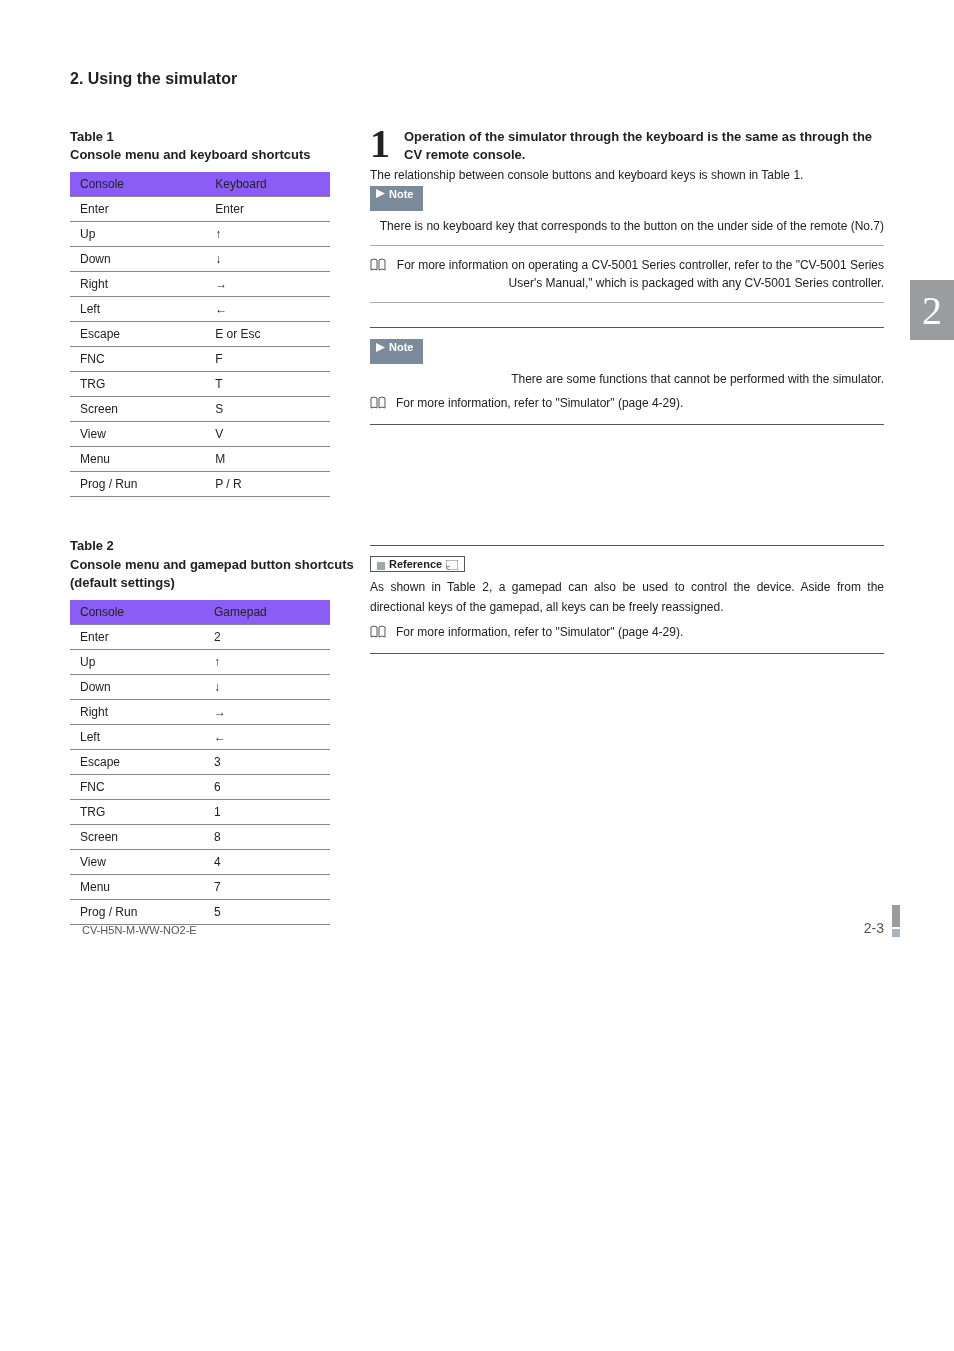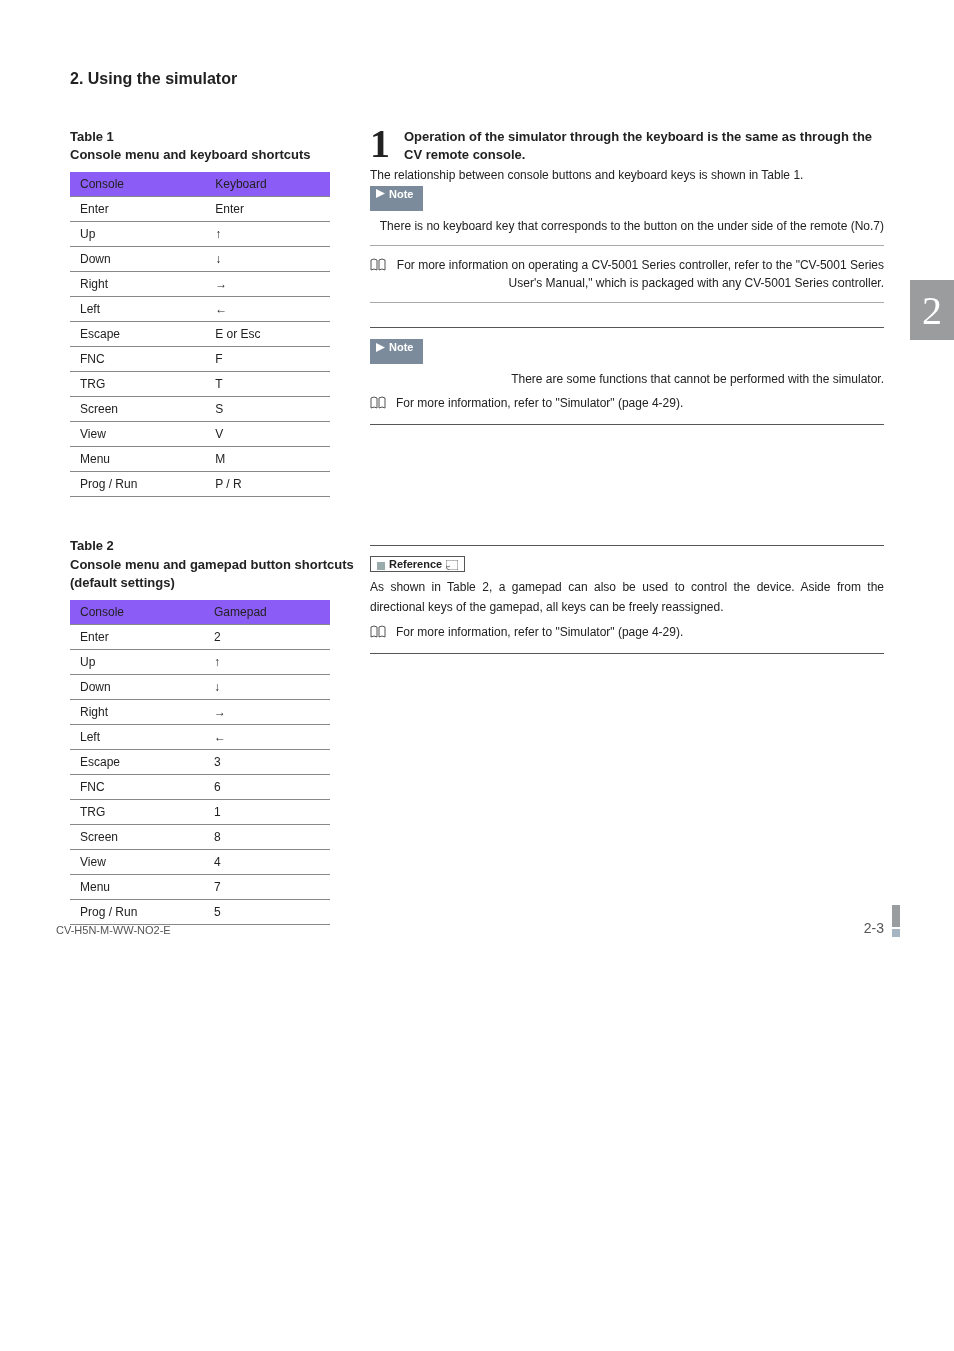--- a/index.html
+++ b/index.html
@@ -23,21 +23,21 @@
   .note-block { border-top: 1px solid #555; border-bottom: 1px solid #555; padding: 10px 0 12px 0; margin-bottom: 24px; }
   .note-inner-text { font-size: 12px; line-height: 1.5; text-align: right; }
   .sub-block { border-top: 1px solid #aaa; border-bottom: 1px solid #aaa; padding: 10px 0 10px 0; margin-top: 10px; margin-bottom: 0; text-align: right; }
   .icon-row { display: flex; align-items: flex-start; gap: 10px; font-size: 12px; line-height: 1.5; }
   .icon-row .book-icon { flex: 0 0 auto; margin-top: 2px; }
   .ref-label { display: inline-flex; align-items: flex-end; border: 1px solid #555; font-size: 11px; font-weight: bold; padding: 1px 6px; margin-bottom: 6px; }
   .ref-label .sq { width: 8px; height: 8px; background: #9aa; margin-right: 4px; display: inline-block; }
   .ref-label svg { width: 12px; height: 10px; margin-left: 4px; }
   .ref-text { font-size: 12px; line-height: 1.6; text-align: justify; }
   .thumb-tab { position: absolute; right: 0; top: 280px; width: 44px; height: 60px; background: #9b9c9d; color: #fff; font-family: "Times New Roman", serif; font-size: 40px; display: flex; align-items: center; justify-content: center; }
-  .footer { position: absolute; left: 56px; right: 70px; bottom: 40px; display: flex; justify-content: space-between; align-items: flex-end; font-size: 11px; color: #555; }
+  .footer { position: absolute; left: 82px; right: 70px; bottom: 40px; display: flex; justify-content: space-between; align-items: flex-end; font-size: 11px; color: #555; }
   .page-num { font-size: 14px; }
   .corner-mark { position: absolute; right: 52px; bottom: 35px; }
   .corner-mark svg { width: 20px; height: 32px; }
   .right-stack > * { margin-bottom: 0; }
   .right-stack .body-text-first { margin-top: 2px; }
   .justify { text-align: justify; }
 </style>
 </head>
 <body>
 

